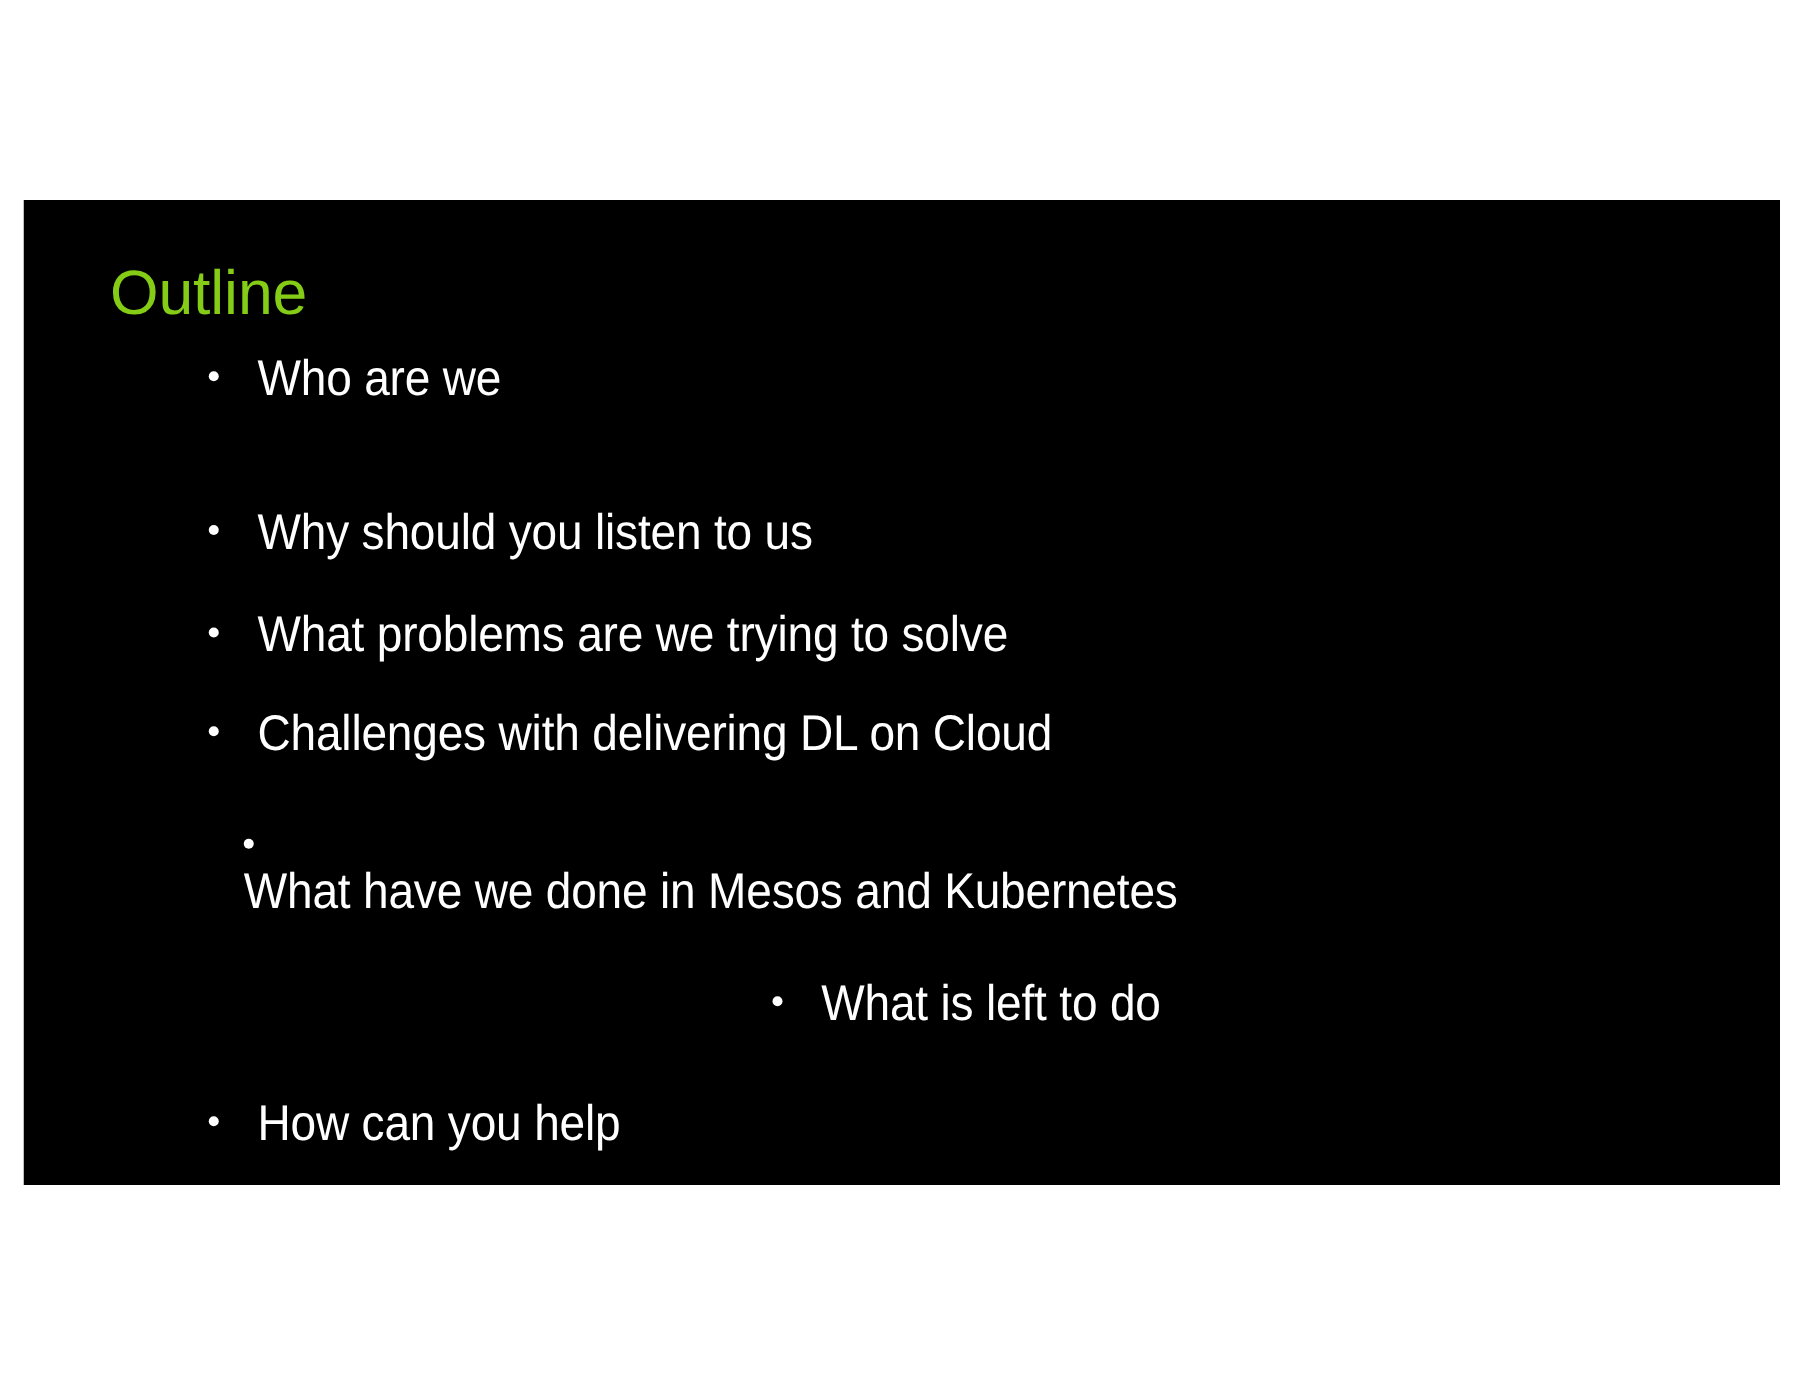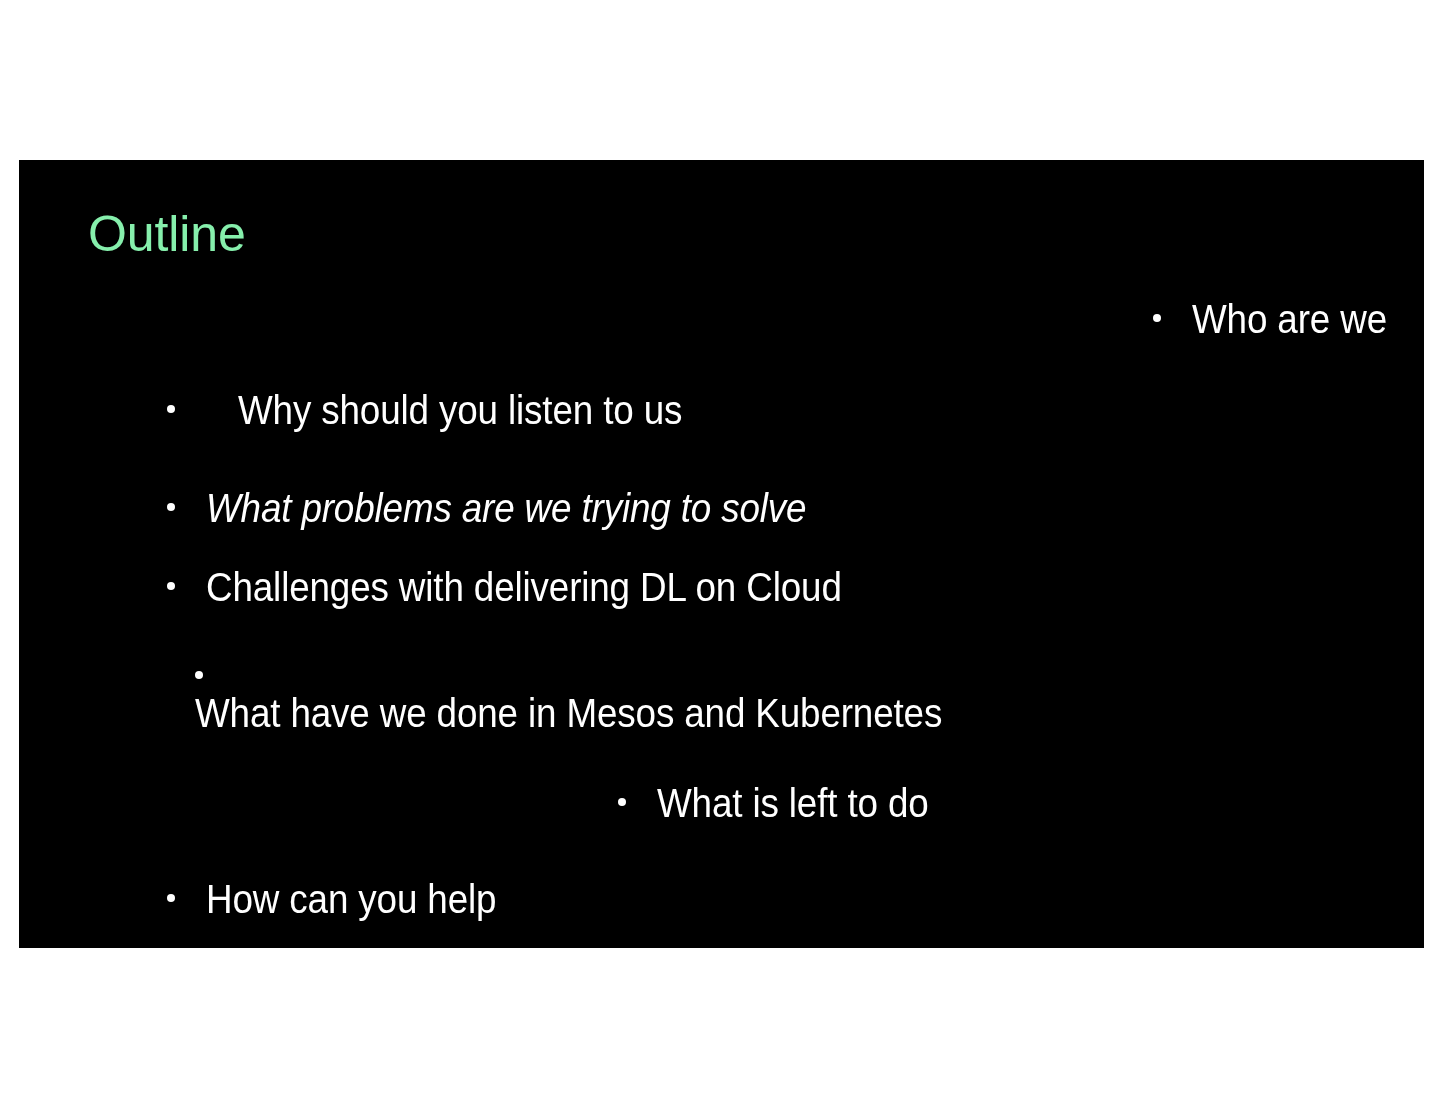--- a/index.html
+++ b/index.html
@@ -39,21 +39,21 @@
     position: absolute;
     left: 69px;          
     top: 44px;           
     margin: 0;
     padding: 0;
     font-family: "Liberation Sans", sans-serif;
     font-weight: 400;
     font-size: 50px;
     line-height: 60px;
     letter-spacing: -0.1px;
-    color: #86efac;
+    color: #84cc16;
     white-space: nowrap;
   }
 
   #bullet-list {
     position: absolute;
     left: 0;
     top: 0;
     width: 100%;
     list-style: none;
     margin: 0;
@@ -91,23 +91,23 @@
     font-weight: 400;
     font-size: 40px;
     line-height: 46px;
     color: #ffffff;
     transform: scaleX(0.92);
     transform-origin: left center;
     letter-spacing: -0.15px;
   }
 
   
-  .bullet-item[data-row="0"] { top: 136px; justify-content: flex-end; }
-  .bullet-item[data-row="1"] { top: 227px; gap: 32px; }
-  .bullet-item[data-row="2"] { top: 325px; font-style: italic; }
+  .bullet-item[data-row="0"] { top: 120px; }
+  .bullet-item[data-row="1"] { top: 243px; }
+  .bullet-item[data-row="2"] { top: 325px; }
   .bullet-item[data-row="3"] { top: 404px; }
   .bullet-item[data-row="4"] { top: 522px; flex-direction: column; }
   .bullet-item[data-row="5"] { top: 620px; justify-content: center; }
   .bullet-item[data-row="6"] { top: 716px; }
 </style>
 </head>
 <body>
 
 <div id="slide-canvas">
   <section id="slide">

